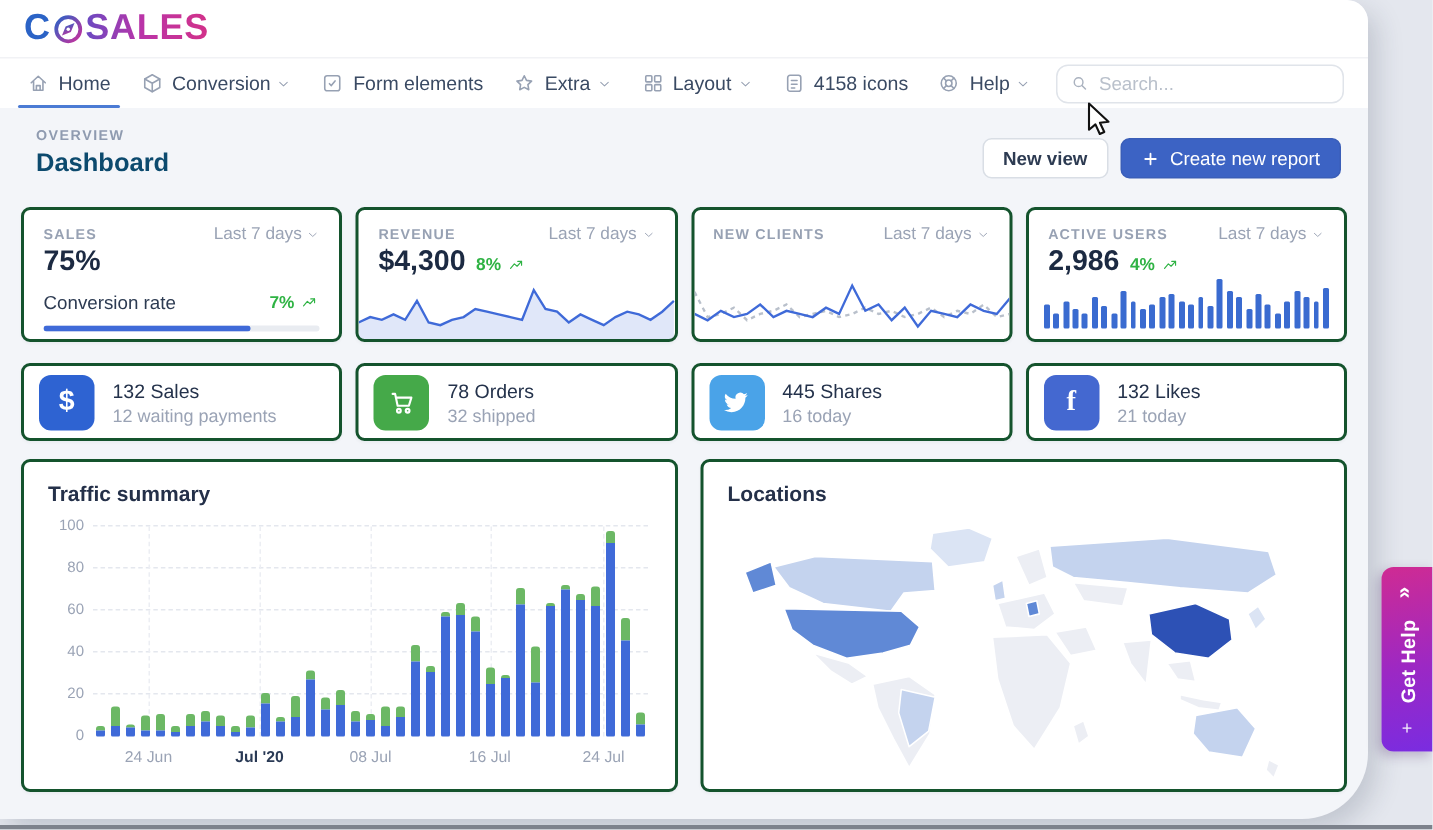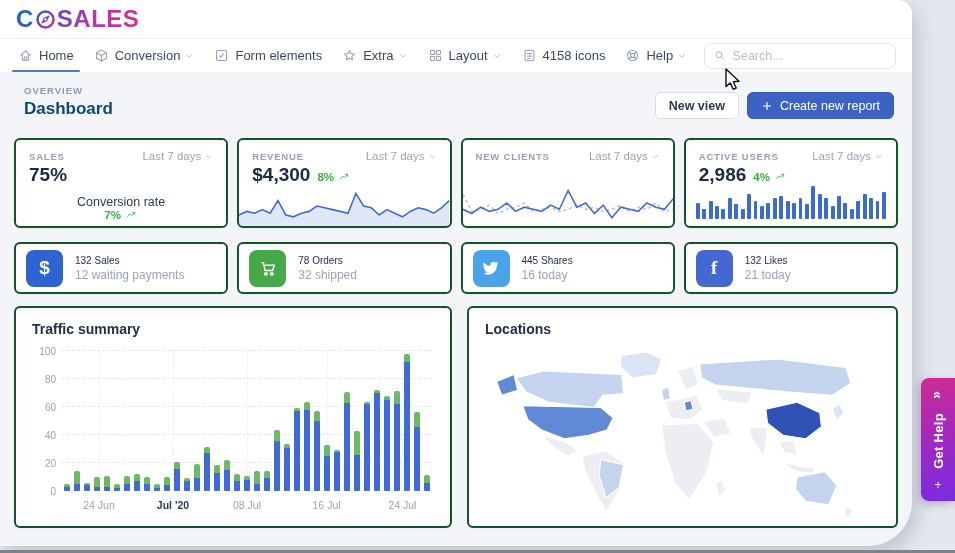--- a/index.html
+++ b/index.html
@@ -57,39 +57,39 @@
   .sc-top { padding:10px 13px 0; }
   .sc-row1 { display:flex; justify-content:space-between; align-items:center; }
   .sc-label { font-size:9.5px; letter-spacing:.8px; color:#97a1b3; font-weight:bold; }
   .sc-period { font-size:11.5px; color:#9aa3b5; display:flex; align-items:center; gap:3px; cursor:pointer; }
   .sc-period svg { width:9px; height:9px; }
   .sc-row2 { display:flex; align-items:baseline; gap:7px; margin-top:2px; }
   .sc-value { font-size:19px; font-weight:bold; color:#1c2a42; }
   .sc-change { font-size:11.5px; font-weight:bold; display:flex; align-items:center; gap:4px; }
   .sc-change svg { width:13px; height:11px; }
   .conv { padding:0 13px; margin-top:9px; }
-  .conv-row { display:flex; justify-content:space-between; align-items:center;flex-direction:column; }
+  .conv-row { display:flex; justify-content:space-between; align-items:center; }
   .conv-label { font-size:12.5px; color:#2d3b52; }
   .conv-pct { font-size:11.5px; font-weight:bold; display:flex; align-items:center; gap:4px; }
   .conv-pct svg { width:13px; height:11px; }
   .progress { height:4px; border-radius:2px; background:#e9ecf1; margin-top:8px; overflow:hidden; }
   .progress i { display:block; height:100%; border-radius:2px; }
   .spark { display:block; width:100%; margin-top:auto; }
   .minibars { margin-top:auto; padding:0 10px 7px; display:flex; align-items:flex-end;
               gap:2.5px; height:48px; }
   .minibars i { flex:1; background:#3a6bd0; border-radius:1px; }
 
   .mini-row { margin-top:14px; }
   .mini-card { height:52px; display:flex; align-items:center; gap:12px; padding:0 10px; }
   .mc-icon { width:37px; height:37px; border-radius:8px; display:flex; align-items:center;
              justify-content:center; color:#fff; flex:0 0 auto; }
   .mc-icon svg { width:20px; height:20px; }
   .mc-icon .dollar { font-size:19px; font-weight:bold; }
   .mc-icon .fb { font-size:19px; font-weight:bold; font-family:"Liberation Serif",serif; }
-  .mc-title { font-size:10px; color:#24324b; }
+  .mc-title { font-size:13px; color:#24324b; }
   .mc-sub { font-size:12px; color:#9aa3b5; margin-top:2px; }
 
   .bottom-row { display:grid; grid-template-columns:438px 1fr; gap:15px; margin-top:12px; }
   .panel { height:222px; padding:13px 16px 8px; overflow:hidden; }
   .panel-title { font-size:14px; font-weight:bold; color:#243049; }
 
   .chart-wrap { position:relative; margin:14px 2px 0 30px; }
   .plot { position:relative; height:140px; }
   .gridline { position:absolute; left:0; right:0; border-top:1px dashed #e4e7ee; }
   .vgrid { position:absolute; top:0; bottom:0; border-left:1px dashed #eceef3; }

